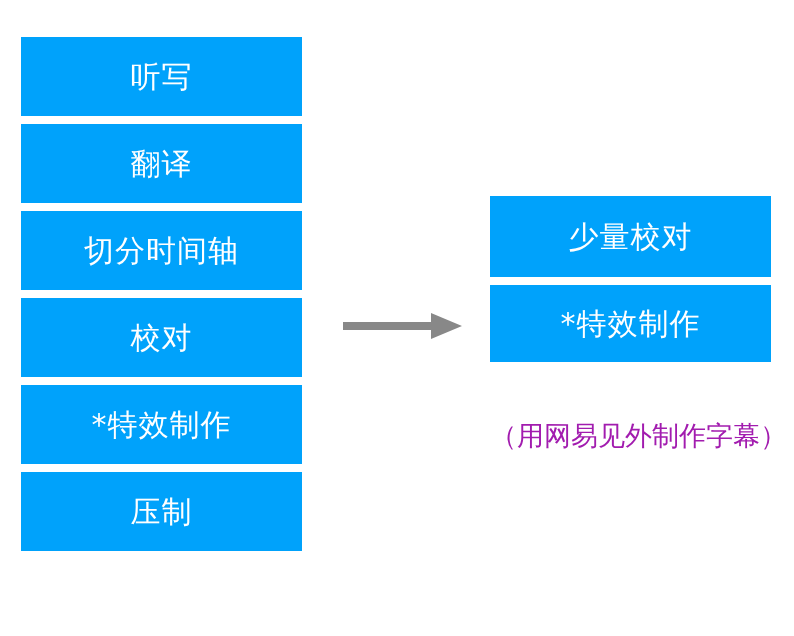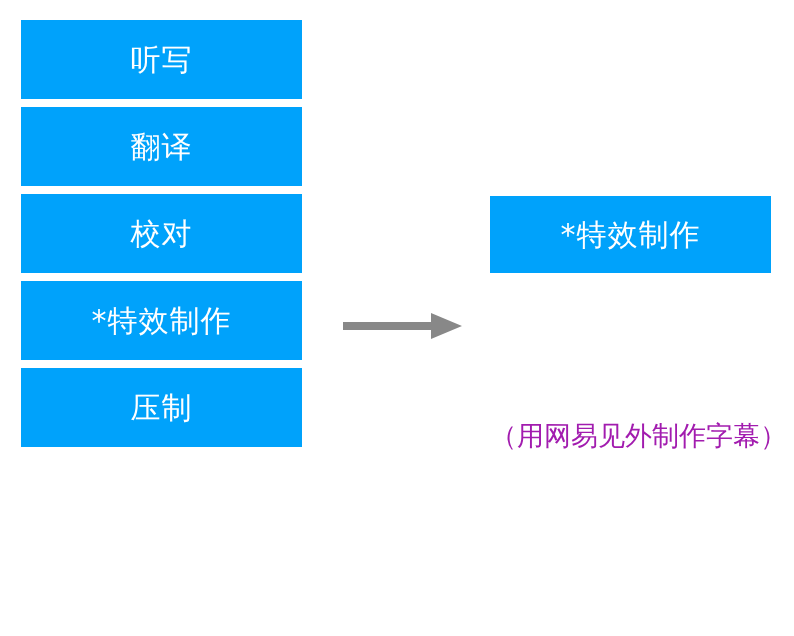--- a/index.html
+++ b/index.html
@@ -20,21 +20,21 @@
   }
 
   
   .column {
     position: absolute;
     display: flex;
     flex-direction: column;
   }
   #traditional-column {
     left: 21px;
-    top: 20px;
+    top: 37px;
     width: 281px;
   }
   #modern-column {
     left: 490px;
     top: 196px;
     width: 281px;
   }
 
   
   .process-box {
@@ -100,30 +100,32 @@
   }
 </style>
 </head>
 <body>
 
 <div id="canvas">
 
   <div id="traditional-column" class="column">
     <div class="process-box">听写</div>
     <div class="process-box">翻译</div>
+    <div class="process-box">切分时间轴</div>
     <div class="process-box">校对</div>
     <div class="process-box">*特效制作</div>
     <div class="process-box">压制</div>
   </div>
 
   <div id="transition-arrow">
     <svg width="120" height="28" viewBox="0 0 120 28" xmlns="http://www.w3.org/2000/svg" aria-hidden="true">
       <path d="M0 10 L88 10 L88 1 L119 14 L88 27 L88 18 L0 18 Z" fill="#888888"></path>
     </svg>
   </div>
 
   <div id="modern-column" class="column">
+    <div class="process-box">少量校对</div>
     <div class="process-box">*特效制作</div>
   </div>
 
   <div id="modern-caption" class="caption">（用网易见外制作字幕）</div>
 
 </div>
 
 </body></html>

